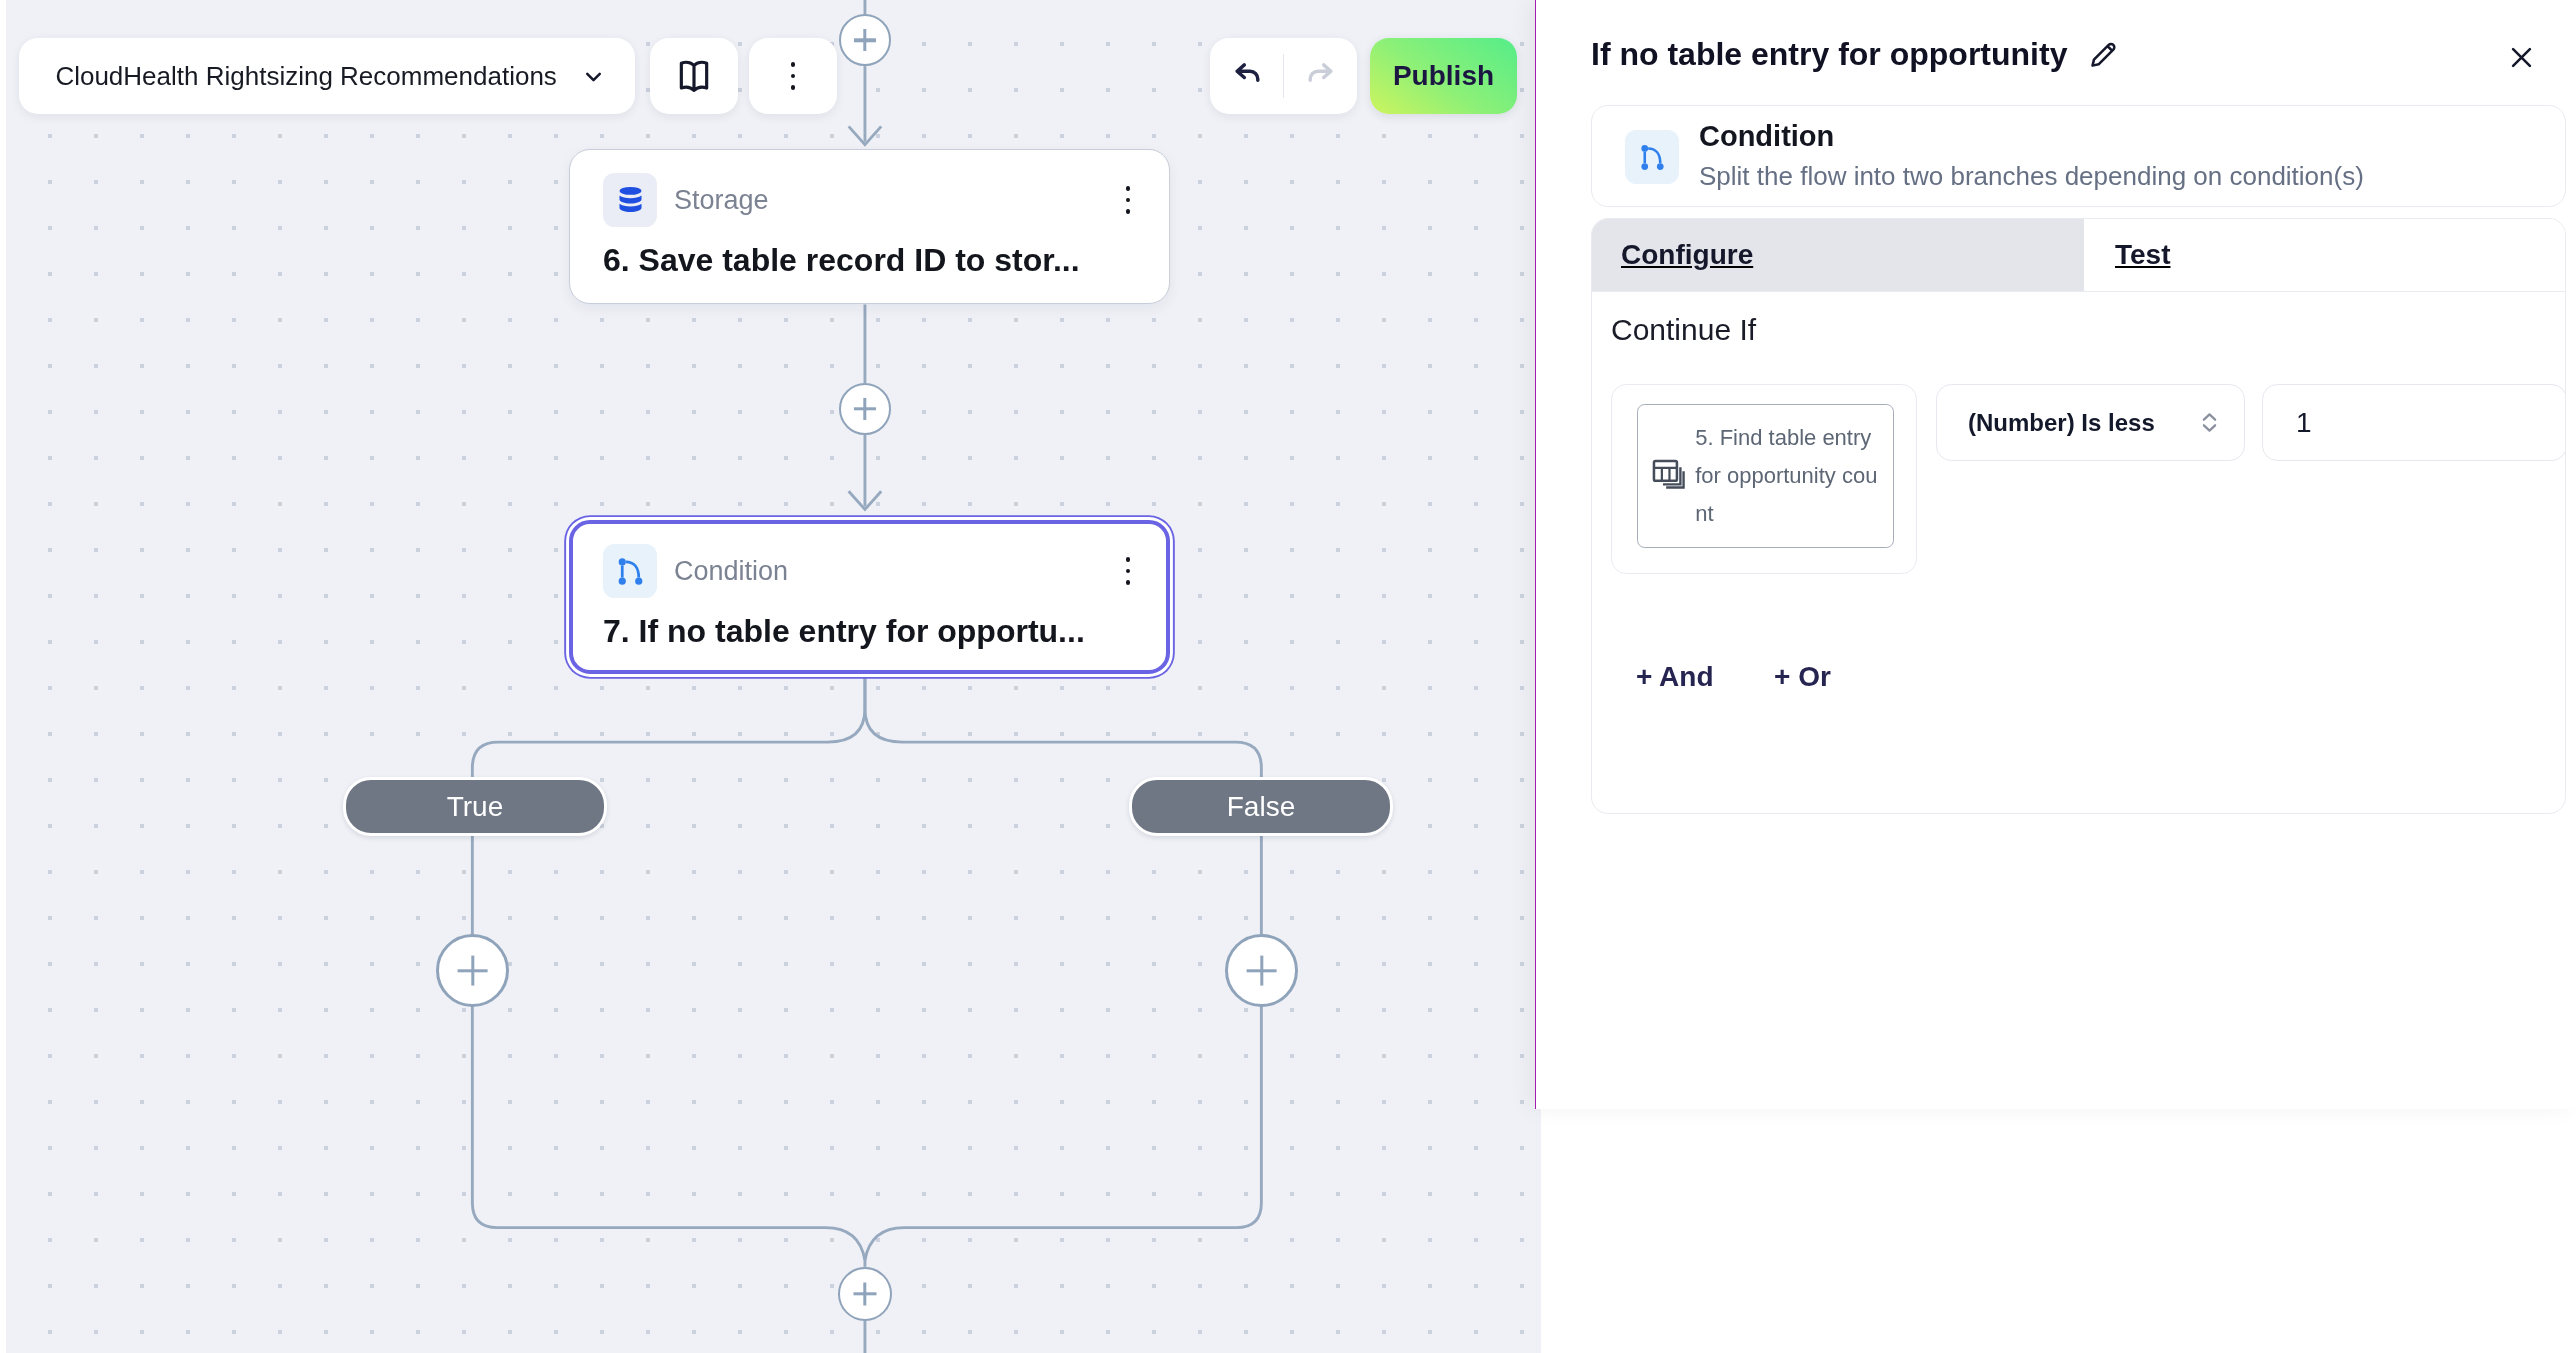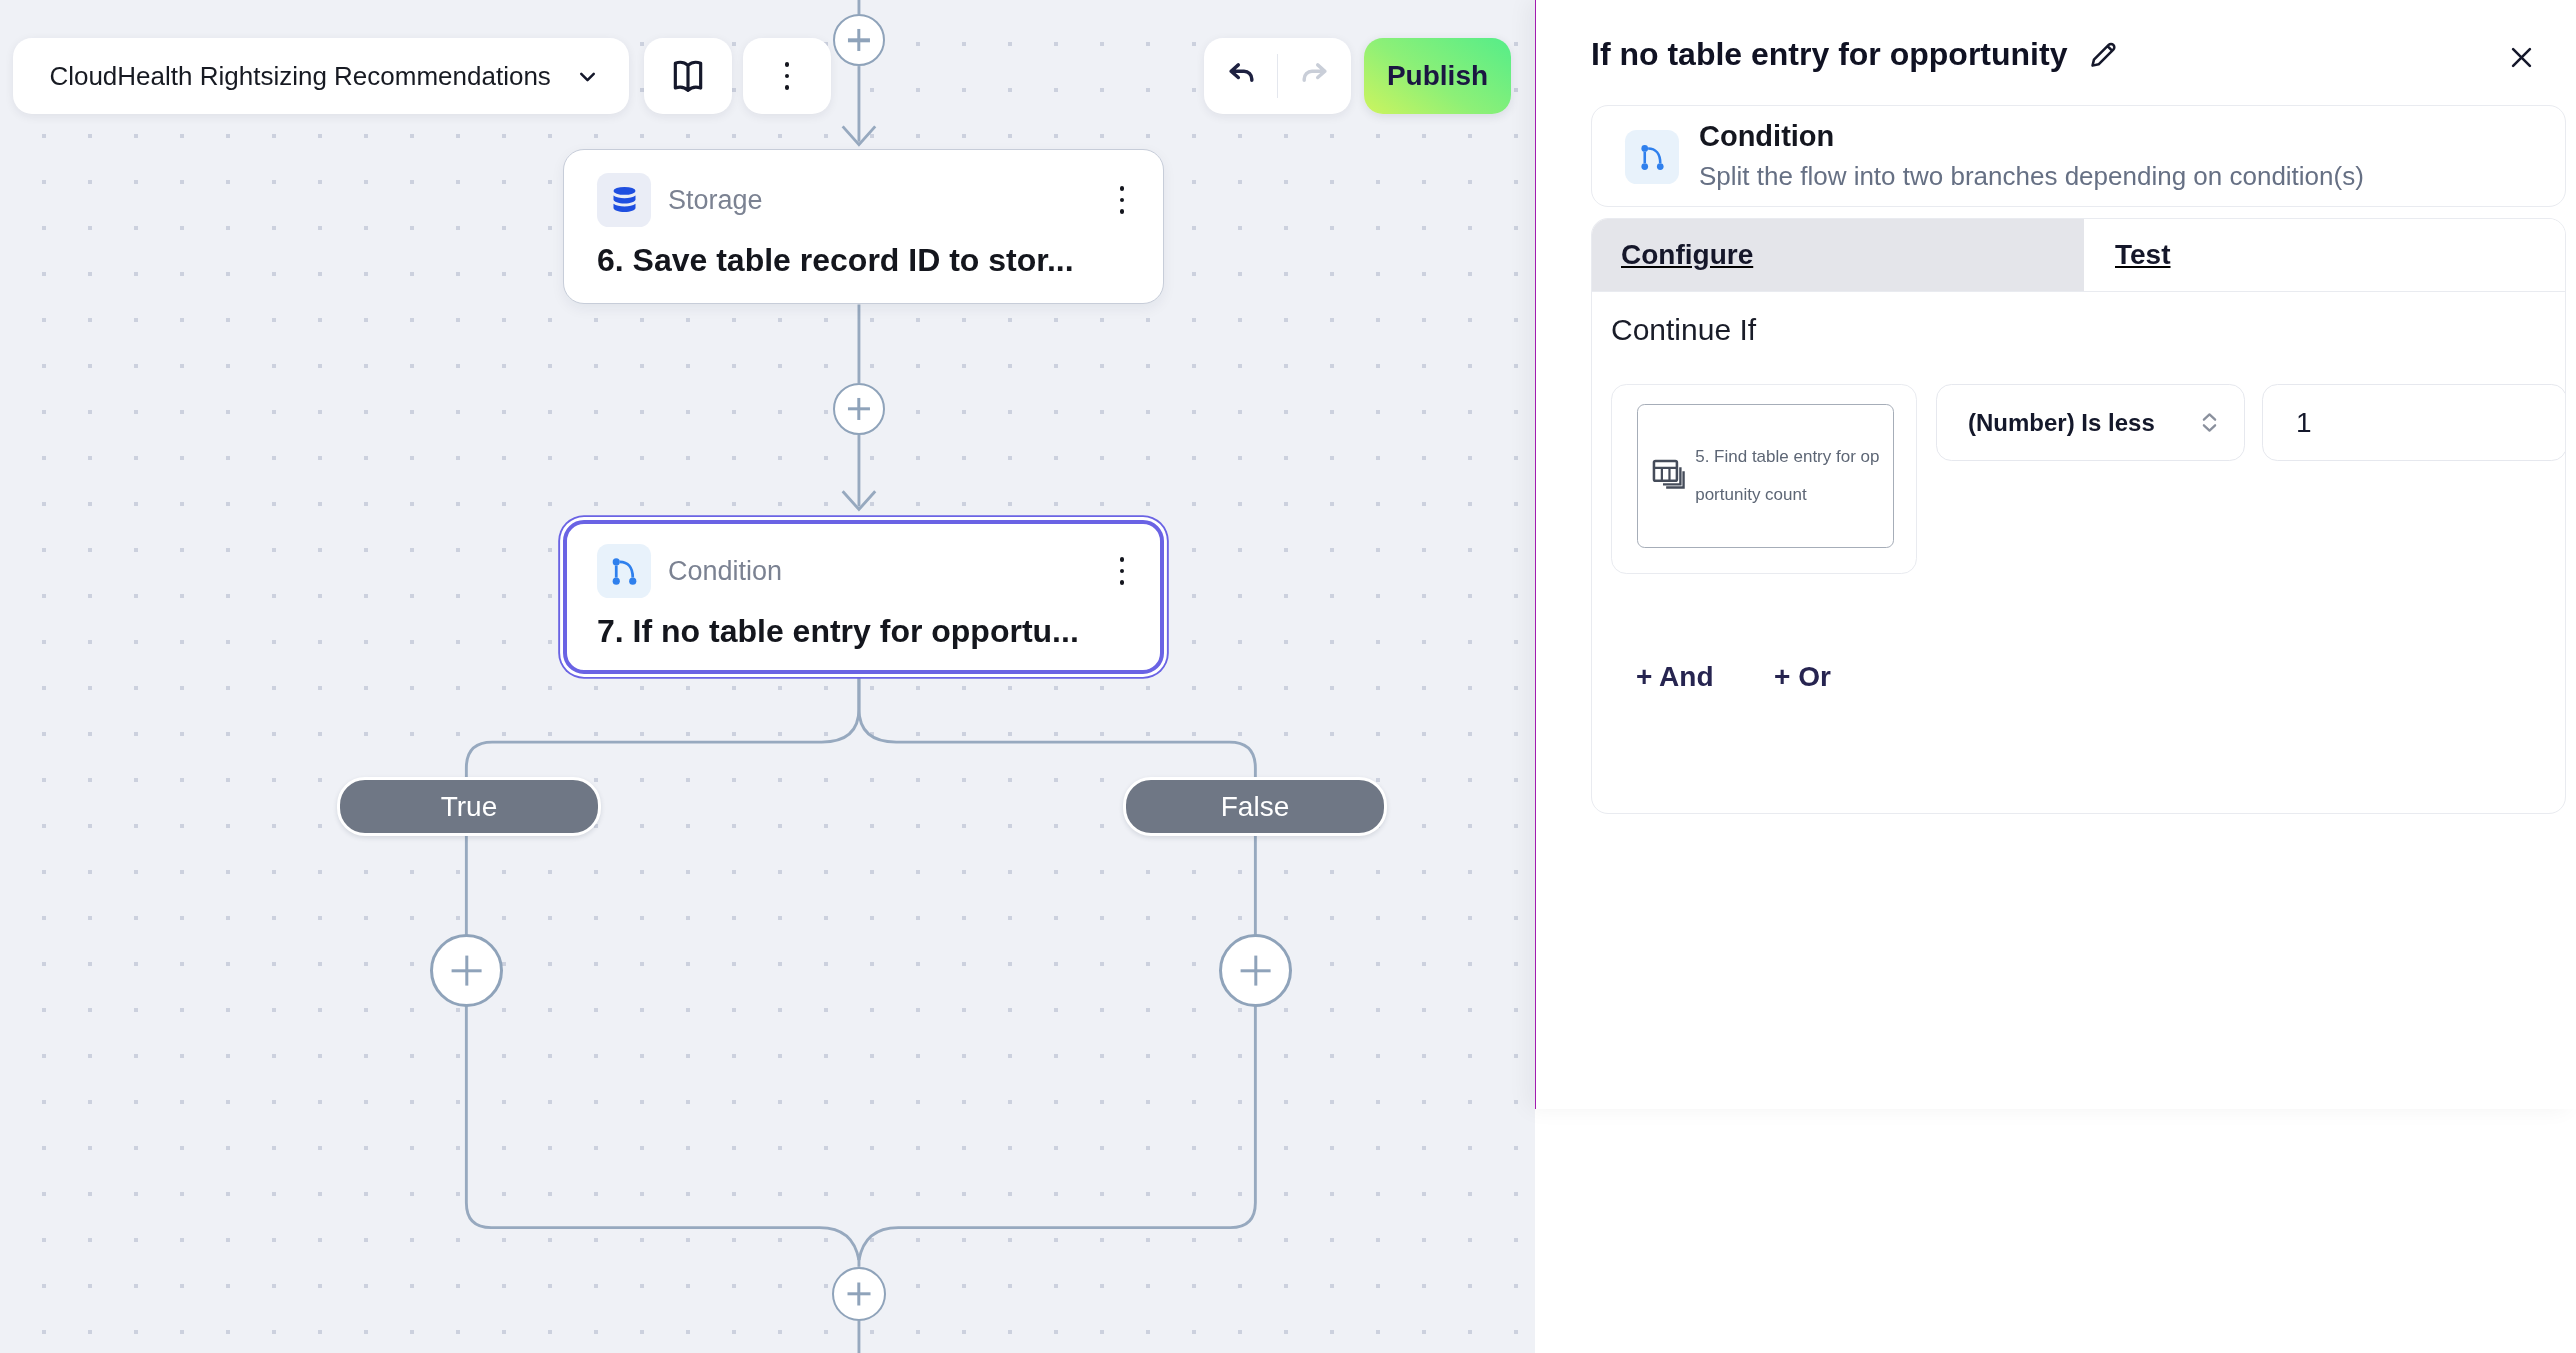--- a/index.html
+++ b/index.html
@@ -1,20 +1,20 @@
 <!DOCTYPE html>
 <html><head>
 <meta charset="utf-8">
 <style>
   html,body{margin:0;padding:0;background:#e9ebf1;}
   *{box-sizing:border-box;font-family:"Liberation Sans",sans-serif;}
   .app{position:relative;width:2576px;height:1353px;overflow:hidden;background:#fff;}
 
   
-  .canvas{position:absolute;left:0;top:0;width:1535px;height:1353px;
+  .canvas{position:absolute;left:6px;top:0;width:1535px;height:1353px;
     background-color:#eff1f6;
     background-image:radial-gradient(#ccd1de 2.3px, transparent 2.5px);
     background-size:46px 46px;background-position:21px 21px;}
   .flow-svg{position:absolute;left:0;top:0;width:1535px;height:1353px;}
   .flow-svg path, .flow-svg polyline{fill:none;stroke:#97a9bf;stroke-width:3;}
 
   
   .tbtn{position:absolute;top:38px;height:76px;background:#fff;border-radius:19px;
     box-shadow:0 2.9px 9.6px rgba(25,35,60,.07);display:flex;align-items:center;}
   .flow-name{left:13.4px;width:616px;padding:0 29px 0 36px;justify-content:space-between;cursor:pointer;}
@@ -82,21 +82,21 @@
   .tab-configure{left:0;width:492px;background:#e4e5ea;padding-left:29px;}
   .tab-test{left:492px;width:483px;background:#fff;padding-left:31px;}
   .tab span{font-size:28px;font-weight:600;color:#15172a;}
   .tab-divider{position:absolute;left:0;top:72px;width:100%;height:1.4px;background:#e9ebf0;}
 
   .section-label{position:absolute;left:19px;top:94px;font-size:30px;color:#191c28;}
 
   .chip-group{position:absolute;left:19px;top:165px;width:306px;height:190px;border:1.4px solid #e9ebf0;border-radius:15.3px;}
   .chip-box{position:absolute;left:25px;top:19px;width:257px;height:144px;border:1.9px solid #a6adb8;border-radius:7.7px;
     background:#fff;display:flex;align-items:center;padding:0 9.6px 0 11.5px;cursor:pointer;}
-  .chip-text{font-size:17px;line-height:38px;color:#5d6675;word-break:break-all;width:192px;margin-left:7.7px;}
+  .chip-text{font-size:22px;line-height:38px;color:#5d6675;word-break:break-all;width:192px;margin-left:7.7px;}
 
   .op-select{position:absolute;left:344px;top:165px;width:309px;height:77px;border:1.4px solid #e6e8ee;border-radius:15.3px;
     background:#fff;display:flex;align-items:center;justify-content:space-between;padding:0 21px 0 31px;cursor:pointer;}
   .op-select span{font-size:24px;font-weight:600;color:#14182b;}
 
   .val-input{position:absolute;left:670px;top:165px;width:305px;height:77px;border:1.4px solid #e6e8ee;border-radius:15.3px;
     background:#fff;padding:0 33px;font-size:28px;color:#14182b;outline:none;}
 
   .logic-btn{position:absolute;top:442px;font-size:28px;font-weight:700;color:#262450;cursor:pointer;background:none;border:none;padding:0;}
   .and-btn{left:44px;}

